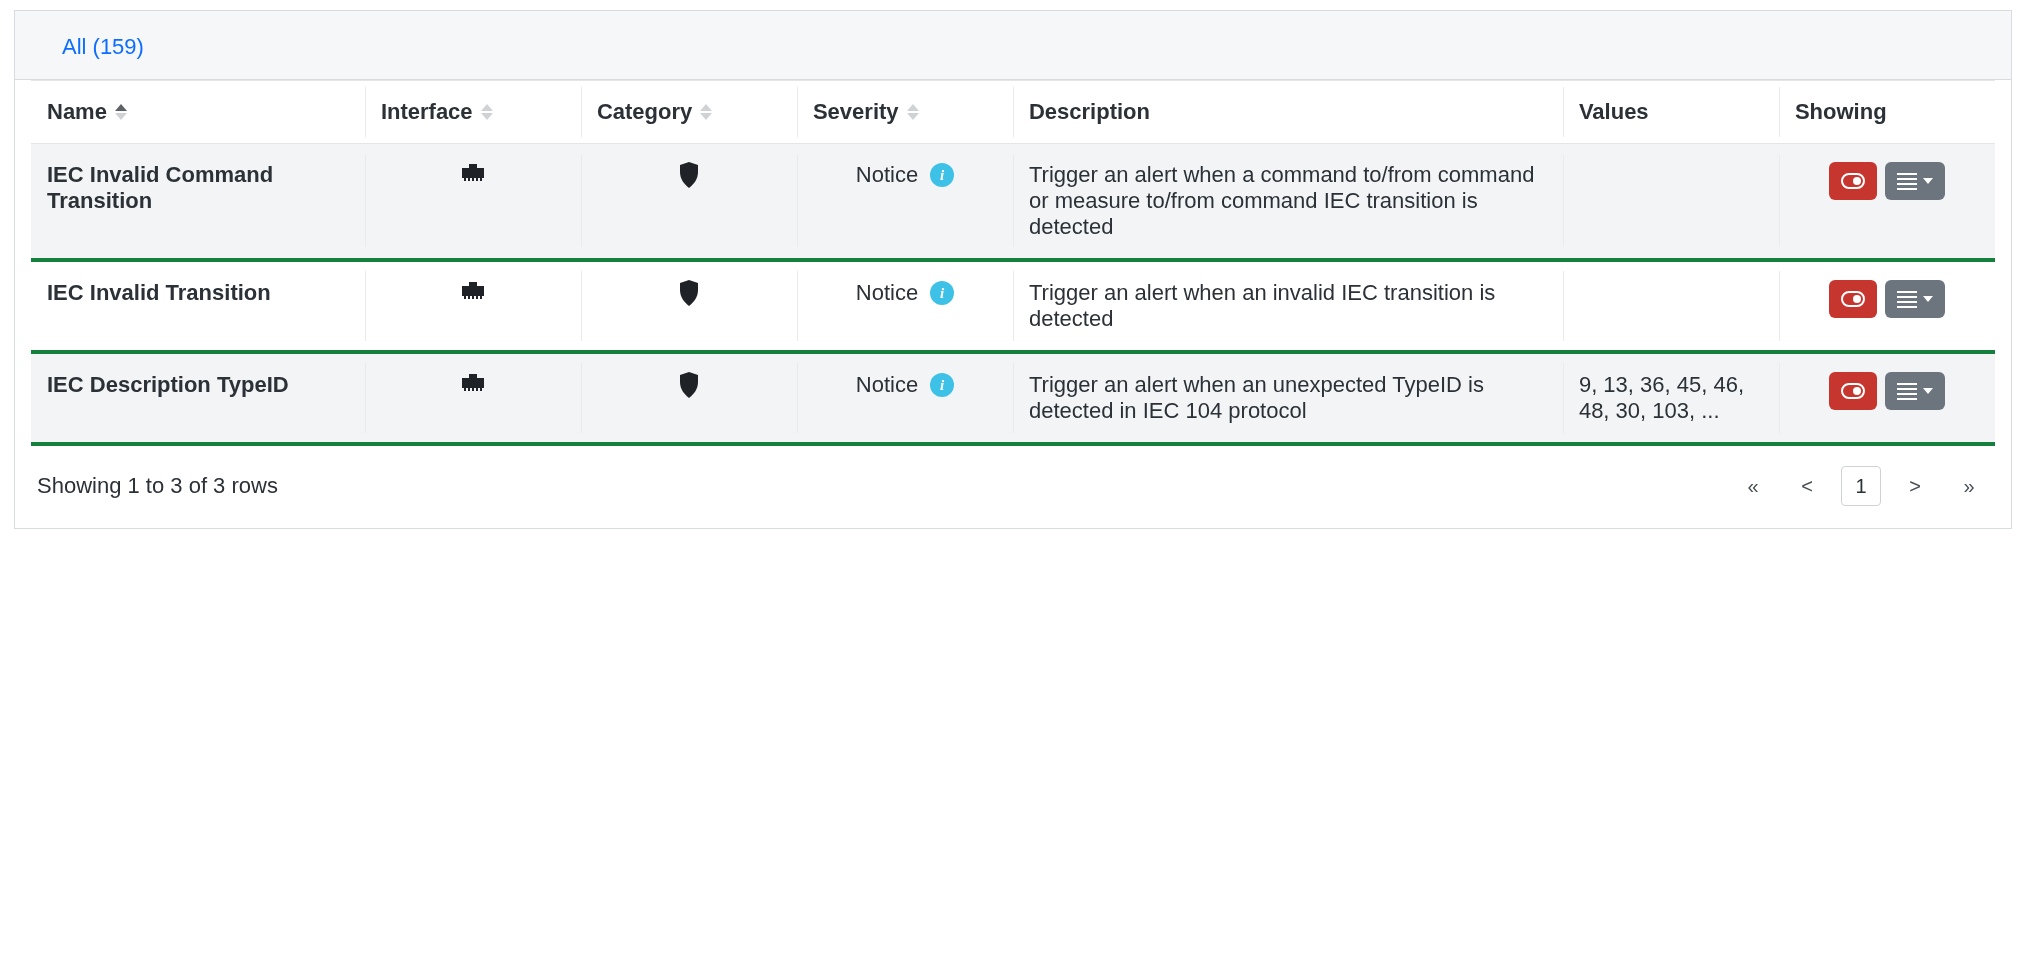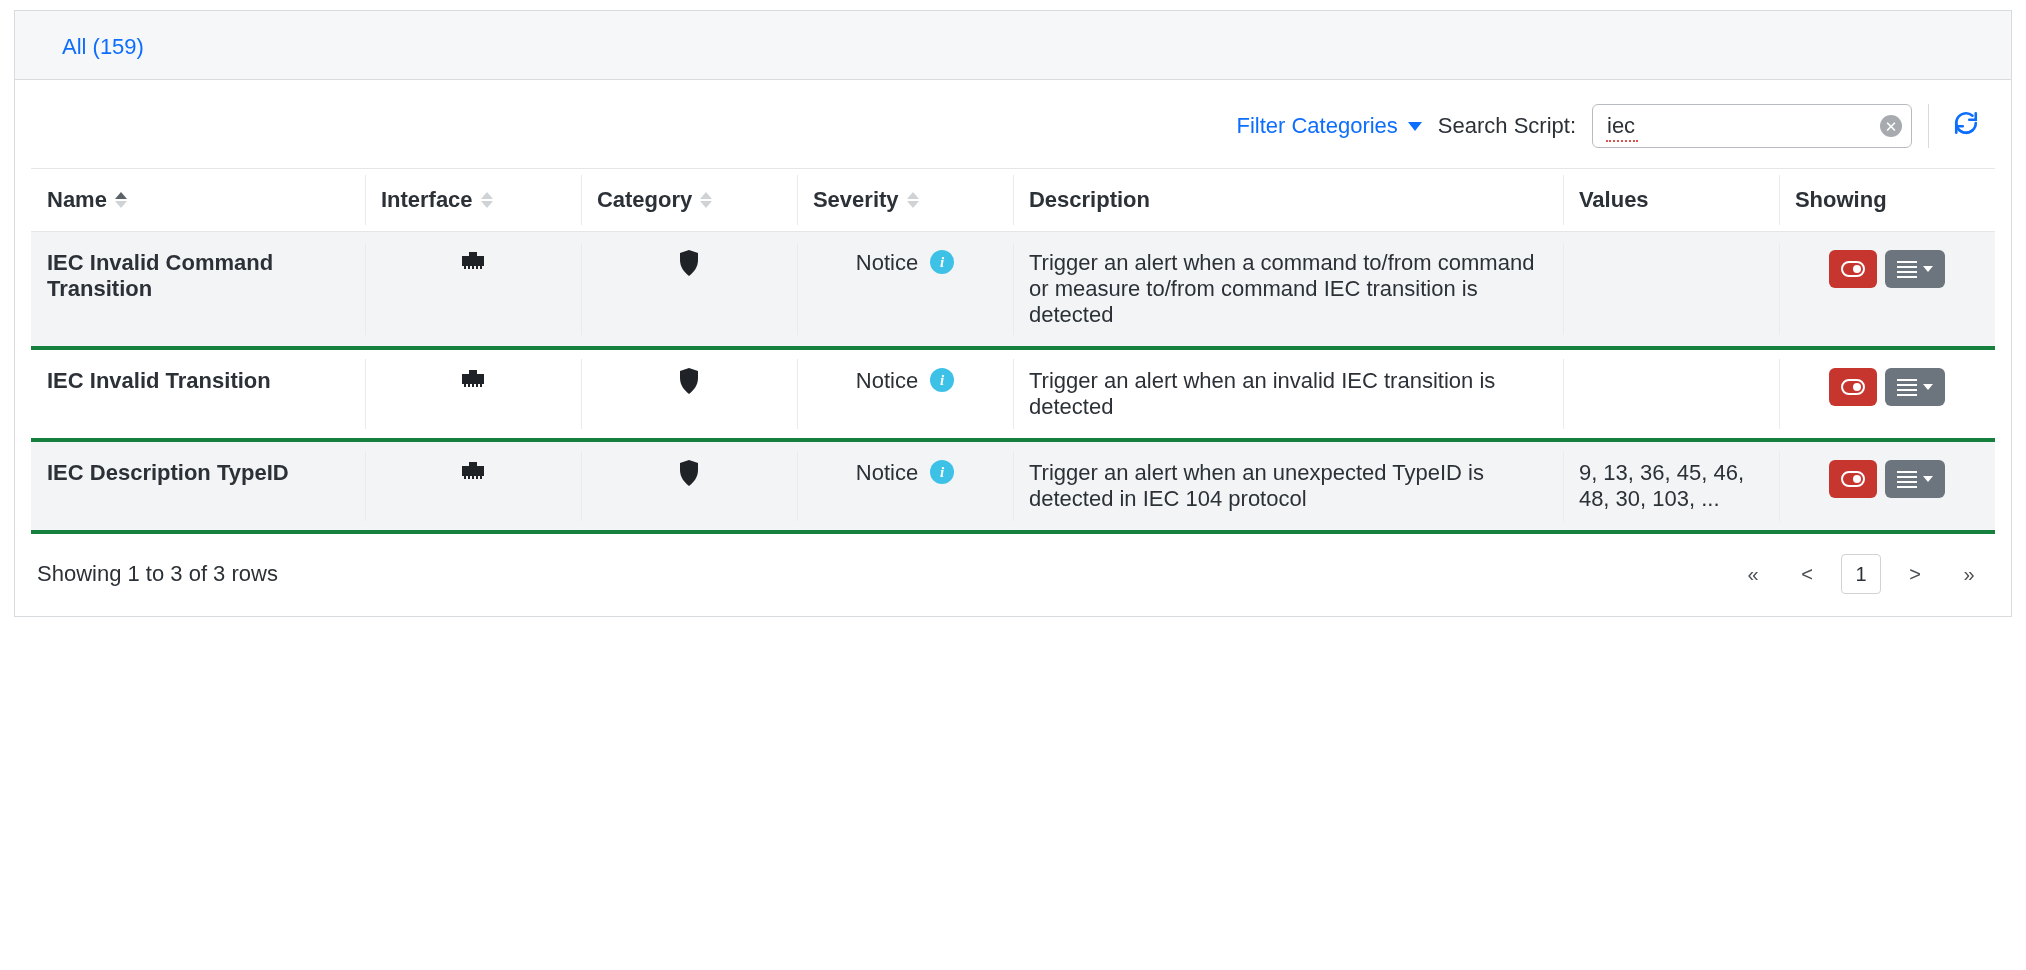--- a/index.html
+++ b/index.html
@@ -167,21 +167,21 @@
   .sort-up.dark { border-bottom-color: #5c6268; }
   .col-name { width: 17%; }
   .col-interface { width: 11%; text-align:center;}
   .col-category { width: 11%; text-align:center;}
   .col-severity { width: 11%; }
   .col-desc { width: 28%; }
   .col-values { width: 11%; }
   .col-action { width: 11%; text-align:center;}
   .bold { font-weight: 700; color: #2b3137; }
   .cell-center { text-align: center; }
-  .sev-wrap { display: flex; gap: 12px; justify-content:center;}
+  .sev-wrap { display: flex; align-items: center; gap: 12px; justify-content:center;}
   .info-badge {
     display:inline-flex; align-items:center; justify-content:center;
     width: 24px; height: 24px; border-radius: 50%;
     background: #3ec1e7; color:#fff; font-weight:700; font-size:15px;
     font-family: Georgia, serif; font-style: italic;
   }
   .icon-shield, .icon-eth { fill: #1f2328; }
   .action-group { display:flex; gap:8px; justify-content:center; }
   .btn {
     display:inline-flex; align-items:center; justify-content:center;
@@ -218,41 +218,20 @@
 <body>
 
 <div class="panel">
 
   <div class="tabs">
     <div class="tab">All (159)</div>
   </div>
 
   <div class="body">
 
-    <div class="toolbar">
-      <div class="filter-cat">
-        <span>Filter Categories</span>
-        <span class="caret-down"></span>
-      </div>
-      <span class="search-label">Search Script:</span>
-      <div class="search-wrap">
-        <input class="search-input" type="text" value="iec" style="">
-        <span class="search-underline"></span>
-        <span class="clear-btn">✕</span>
-      </div>
-      <div class="divider-v"></div>
-      <div class="refresh-btn">
-        <svg width="26" height="26" viewBox="0 0 24 24" fill="none" stroke="#0d6efd" stroke-width="2.4" stroke-linecap="round">
-          <path d="M21 12a9 9 0 1 1-3-6.7"></path>
-          <path d="M21 3v6h-6"></path>
-          <path d="M3 12a9 9 0 0 0 15 6.7"></path>
-          <path d="M3 21v-6h6"></path>
-        </svg>
-      </div>
-    </div>
 
     <table class="grid">
       <thead>
         <tr>
           <th class="col-name">
             <div class="th-flex">
               <span>Name</span>
               <span class="sort-icons">
                 <span class="sort-up dark"></span>
                   <span class="sort-down"></span>

